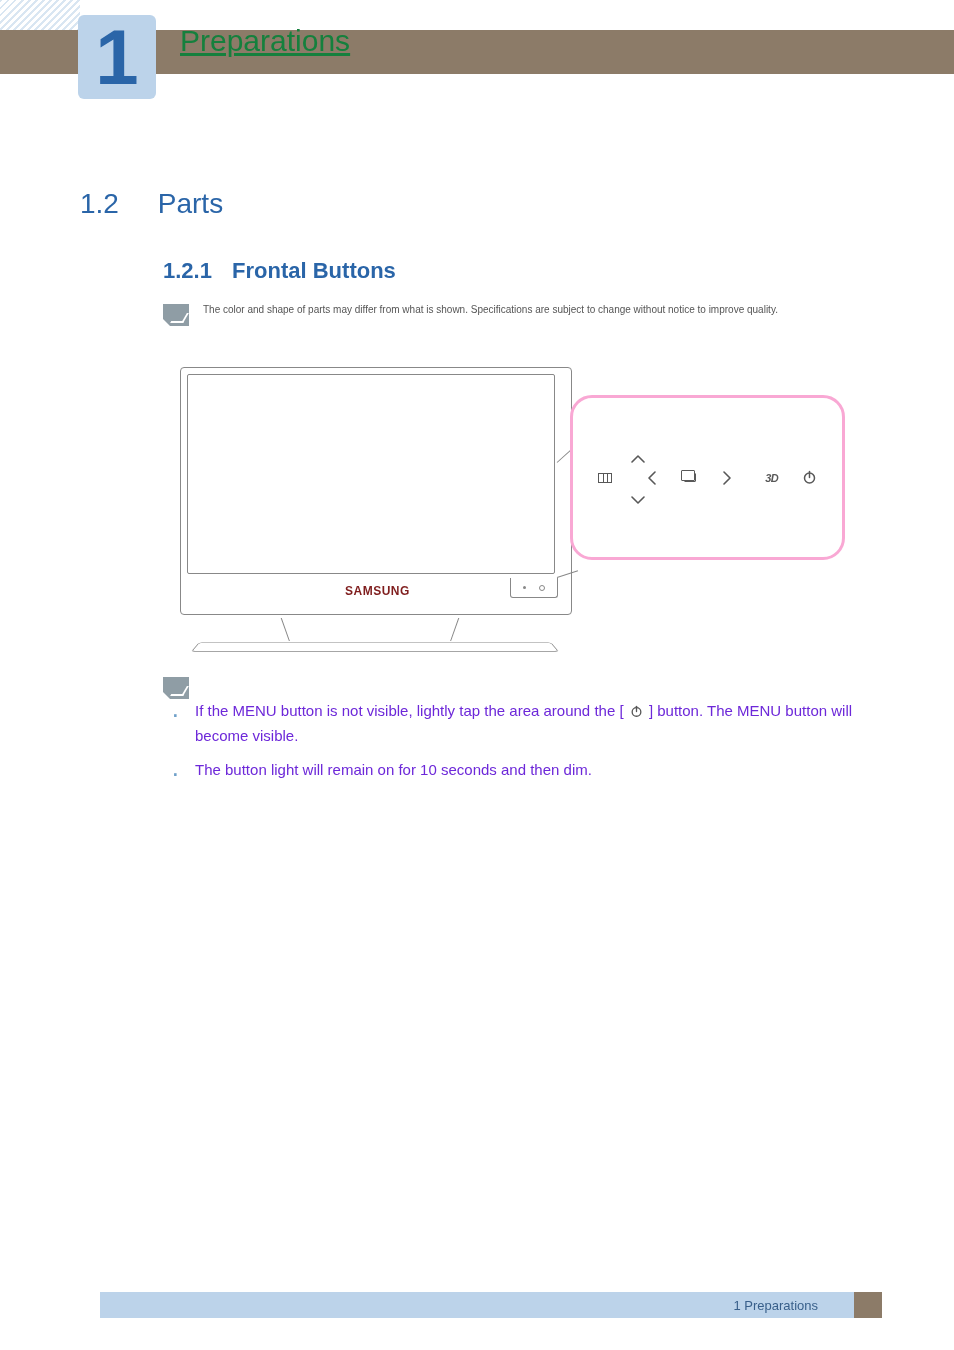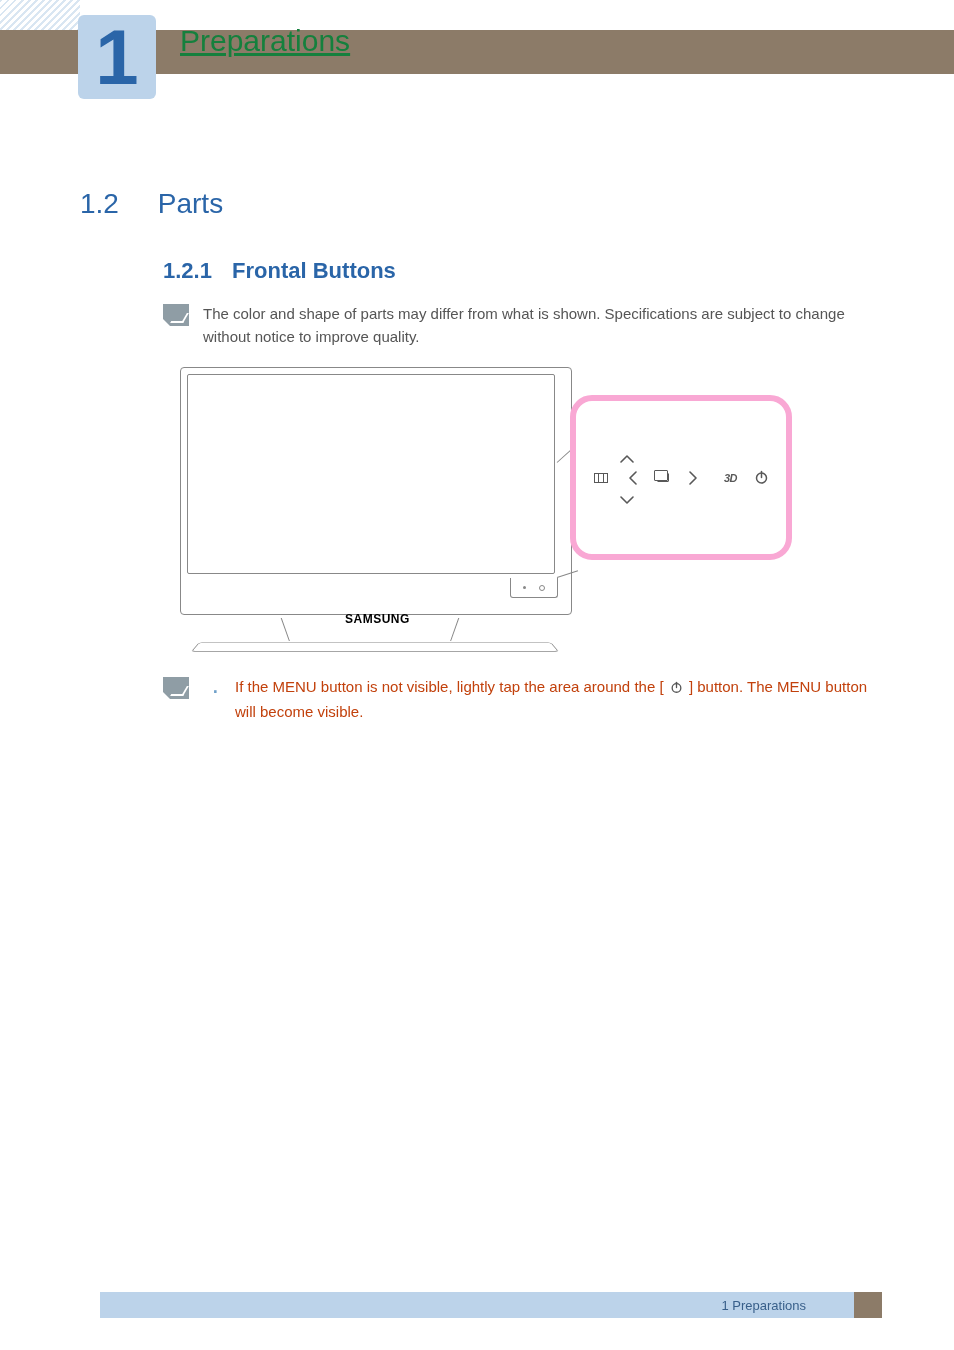--- a/index.html
+++ b/index.html
@@ -87,21 +87,21 @@
     right: 3px; bottom: 3px;
     width: 11px; height: 8px;
     border-bottom: 2px solid #fff;
     border-right: 2px solid #fff;
     transform: skewX(-30deg);
   }
   .note1 {
     position: absolute;
     top: 302px; left: 163px; right: 80px;
     display: flex;
-    font-size: 15px;
+    font-size: 10px;
     line-height: 1.55;
     color: #555;
   }
   .diagram {
     position: absolute;
     top: 362px; left: 175px;
     width: 680px; height: 300px;
   }
   .monitor-outer {
     position: absolute;
@@ -116,22 +116,21 @@
     width: 368px; height: 200px;
     border: 1px solid #888;
     border-radius: 2px;
   }
   .samsung-logo {
     position: absolute;
     top: 222px; left: 170px;
     font-size: 12px;
     font-weight: bold;
     letter-spacing: 0.5px;
-    color: #000000;
-    margin-top: 28px;
+    color: #7f1d1d;
   }
   .sensor-area {
     position: absolute;
     top: 216px; left: 335px;
     width: 48px; height: 20px;
     border: 1px solid #888;
     border-top: none;
     border-radius: 0 0 3px 3px;
     display: flex;
     align-items: center;
@@ -152,22 +151,22 @@
     position: absolute;
     top: 277px; left: 20px;
     width: 360px; height: 16px;
     border: 1px solid #888;
     border-radius: 3px;
     transform: perspective(300px) rotateX(55deg);
   }
   .callout {
     position: absolute;
     top: 33px; left: 395px;
-    width: 222px; height: 165px;
-    border: 6px solid #f9a8d4;
+    width: 275px; height: 165px;
+    border: 3px solid #f9a8d4;
     border-radius: 22px;
     background: #fff;
   }
   .callout-line1 {
     position: absolute;
     top: 100px; left: 382px;
     width: 26px; height: 1px;
     background: #888;
     transform: rotate(-42deg);
     transform-origin: left center;
@@ -209,21 +208,22 @@
     left:-4px; top:-4px; background:#fff;
   }
   .td-ico { font-style: italic; font-weight: bold; font-size: 11px; letter-spacing:-0.5px; color:#585858; }
   .chev { font-size: 18px; line-height:1; color:#585858; }
   .note2 {
     position: absolute;
     top: 675px; left: 163px; right: 80px;
     display: flex;
     font-size: 15px;
     line-height: 1.55;
-    color: #c2410c;
+    color: #6d28d9;
+    flex-direction: column;
   }
   .bullets { list-style: none; flex: 1; }
   .bullets li { position: relative; padding-left: 32px; margin-bottom: 10px; }
   .bullets li::before {
     content: "·";
     position: absolute;
     left: 8px; top: -5px;
     font-size: 26px;
     color: #6fa0c9;
   }
@@ -233,21 +233,21 @@
     margin: 0 2px;
   }
   .footer-bar {
     position: absolute;
     bottom: 32px; left: 100px; right: 100px;
     height: 26px;
     background: #bcd3ea;
     display: flex;
     align-items: center;
     justify-content: flex-end;
-    padding-right: 48px;
+    padding-right: 36px;
     font-size: 13px;
     color: #385f8a;
   }
   .footer-tab {
     position: absolute;
     bottom: 32px; right: 72px;
     width: 28px; height: 26px;
     background: #8c7b68;
   }
 </style>
@@ -335,19 +335,20 @@
     <li>
       <span>If the MENU button is not visible, lightly tap the area around the [</span>
       <span class="inline-power">
         <svg width="13" height="13" viewBox="0 0 15 15">
             <circle cx="7.5" cy="8" r="5" stroke="#555" stroke-width="1.5" fill="none"></circle>
             <line x1="7.5" y1="1.5" x2="7.5" y2="7.5" stroke="#555" stroke-width="1.5" stroke-linecap="round"></line>
           </svg>
       </span>
       <span>] button. The MENU button will become visible.</span>
     </li>
+    <li><span>The button light will remain on for 10 seconds and then dim.</span></li>
   </ul>
 </div>
 
 <div class="footer-bar">
   <span>1 Preparations</span>
 </div>
 <div class="footer-tab"></div>
 
 </body></html>

